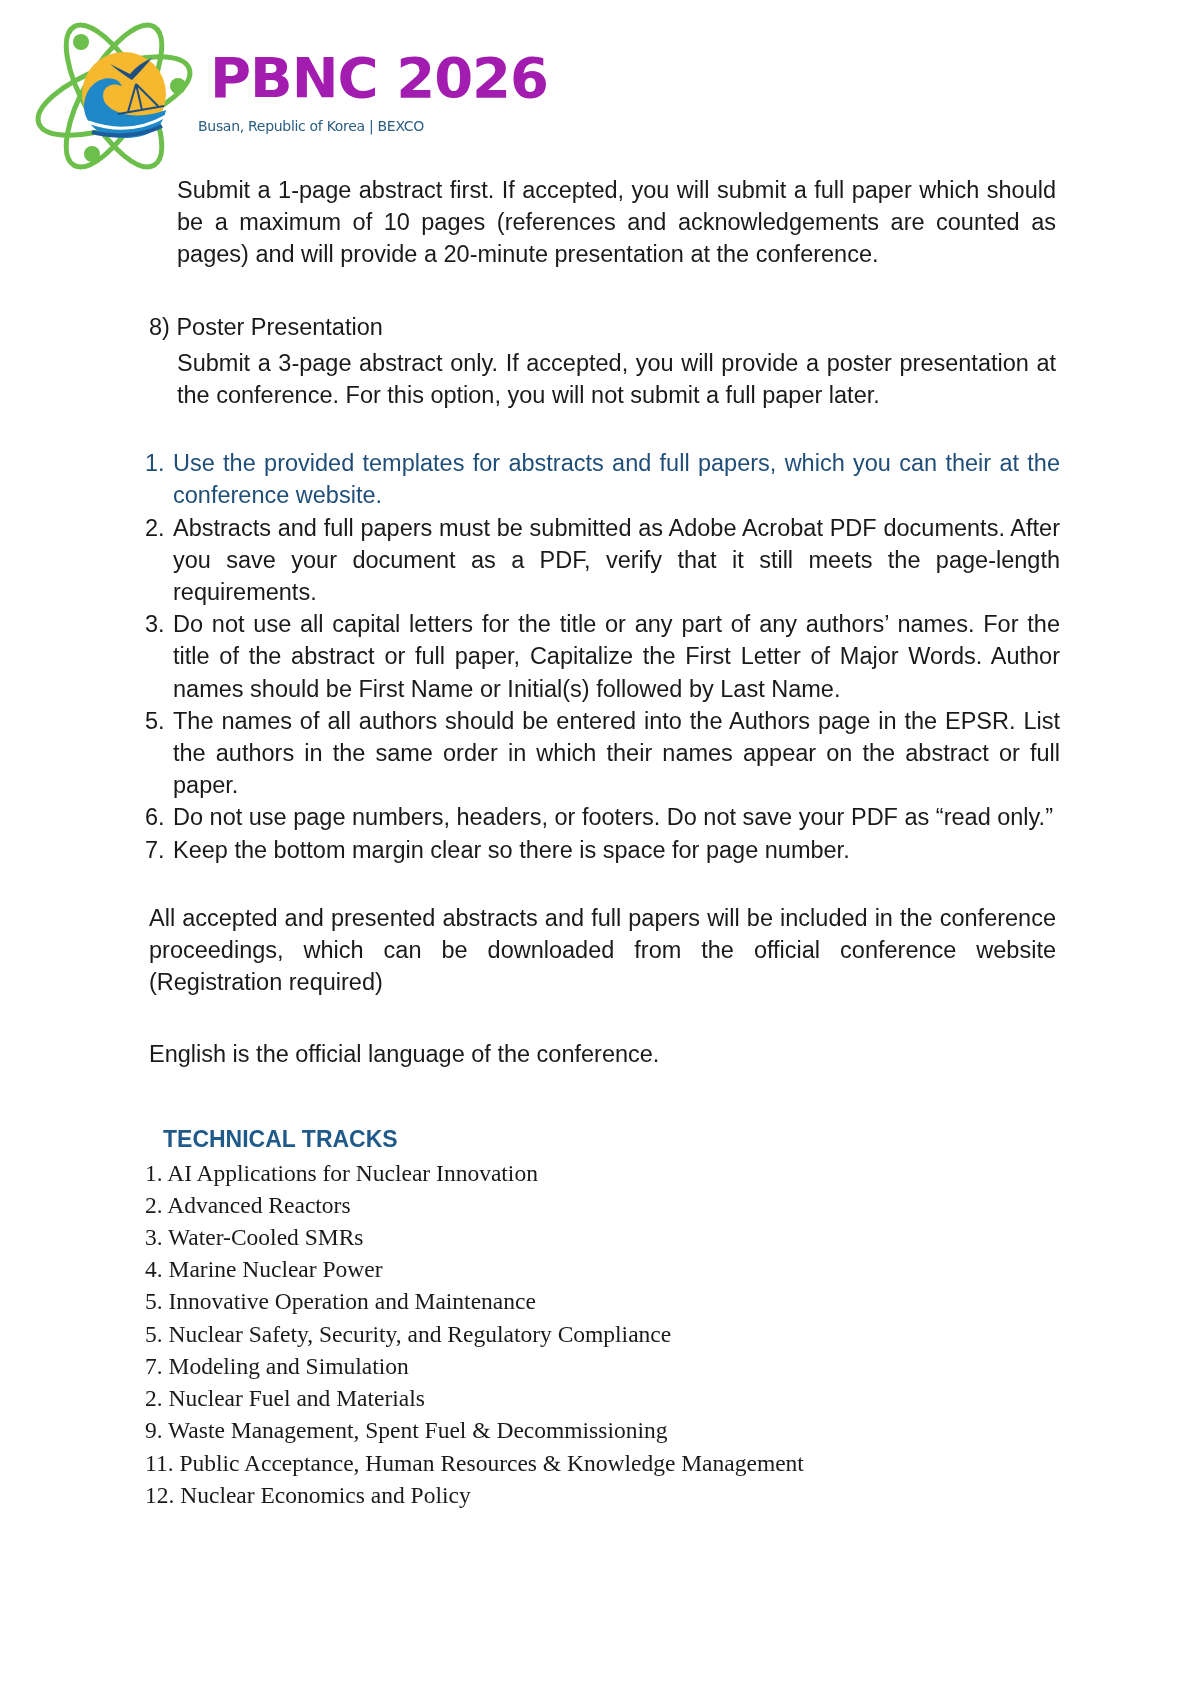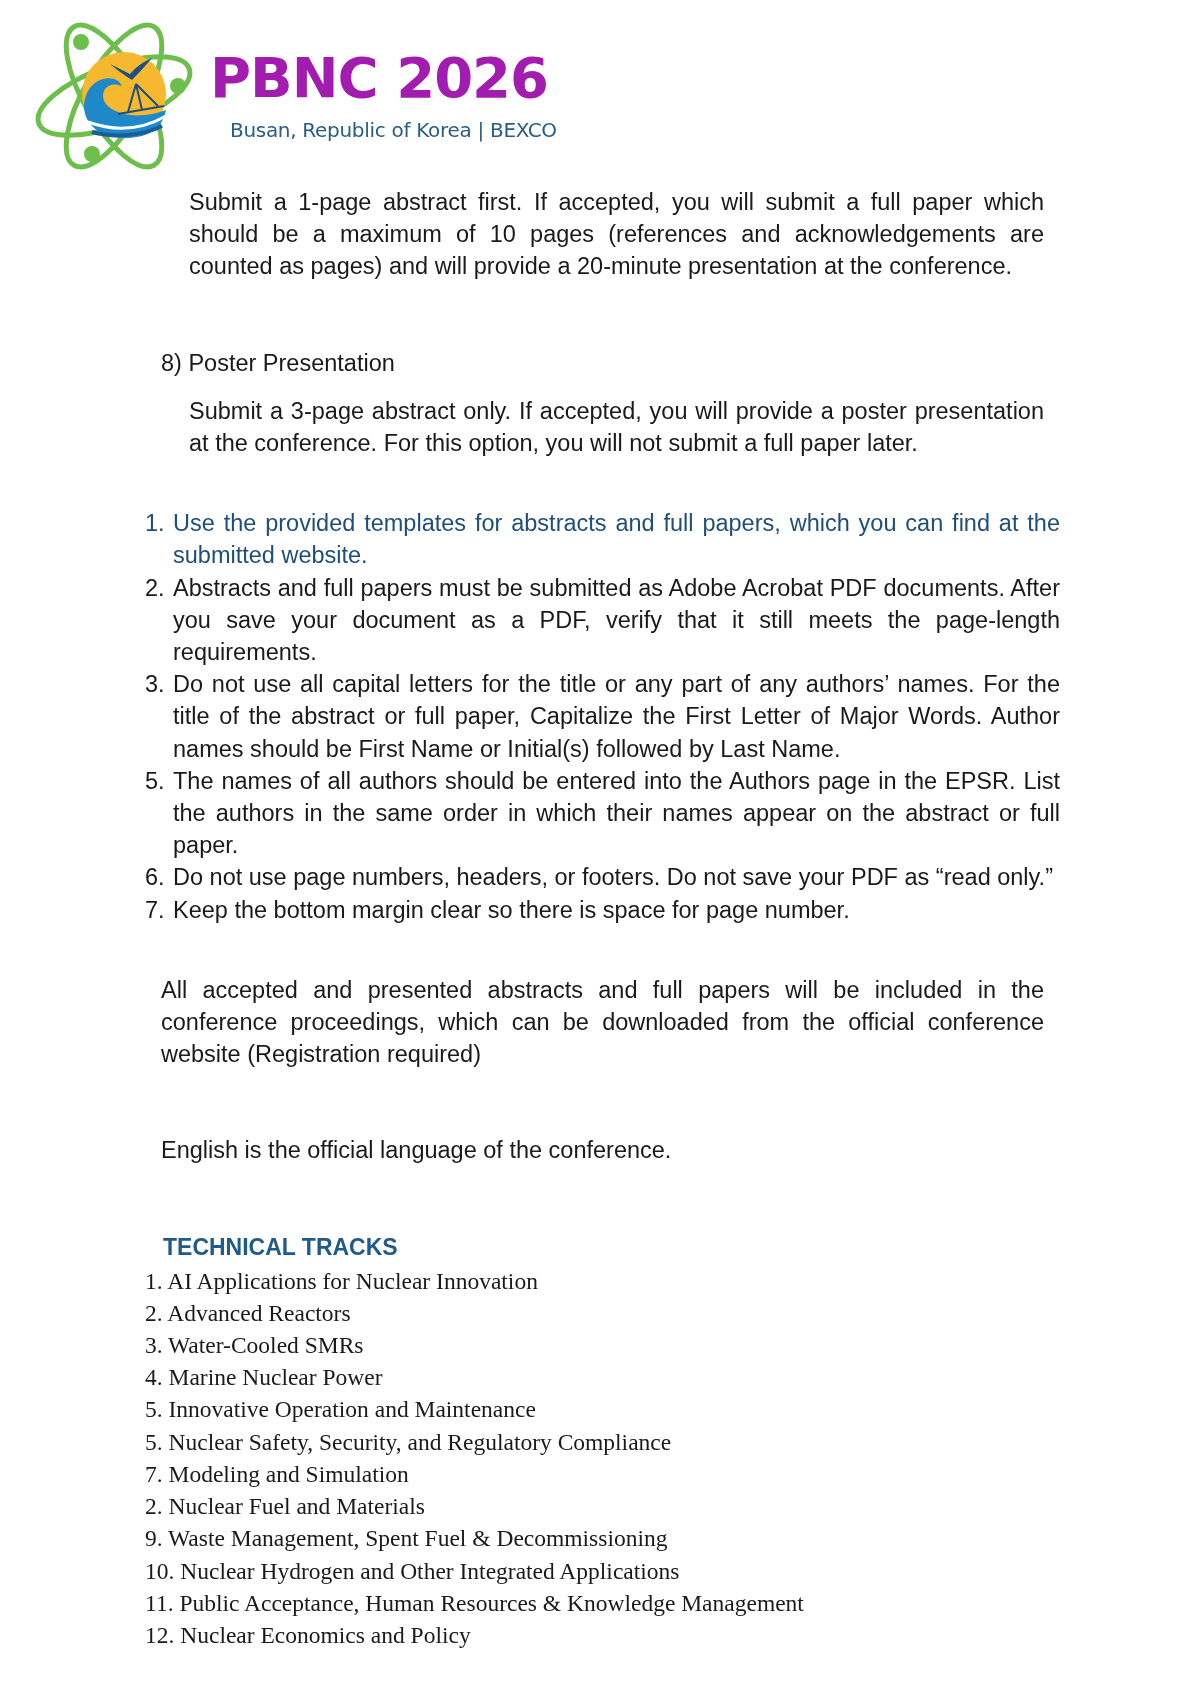--- a/index.html
+++ b/index.html
@@ -2,24 +2,24 @@
 <html><head>
 <meta charset="utf-8">
 <style>
   html, body { margin: 0; padding: 0; background: #ffffff; }
   body { width: 1200px; height: 1697px; position: relative; overflow: hidden;
          font-family: "Liberation Sans", sans-serif; color: #1a1a1a; }
   .header { position: absolute; left: 26px; top: 14px; width: 560px; height: 160px; }
   .logo { position: absolute; left: 0; top: 0; width: 180px; height: 160px; }
   .brand-title { position: absolute; left: 184px; top: 36px; font-family: "DejaVu Sans", sans-serif;
                  font-weight: bold; font-size: 56px; letter-spacing: -1px; color: #a21caf; line-height: 1; }
-  .brand-sub { position: absolute; left: 204px; top: 104px; font-family: "DejaVu Sans", sans-serif;
-               font-size: 20px; color: #2a5d84; letter-spacing: -0.3px; }
+  .brand-sub { position: absolute; left: 172px; top: 104px; font-family: "DejaVu Sans", sans-serif;
+               font-size: 14px; color: #2a5d84; letter-spacing: -0.3px; }
   .content { position: absolute; left: 145px; top: 170px; width: 915px; font-size: 23.5px; line-height: 32.2px; }
-  .para { text-align: justify; margin: 16px; }
+  .para { text-align: justify; margin: 4px; }
   .indent { padding-left: 28px; }
   .gap { height: 32px; }
   .blue { color: #1f4e79; }
   ol.rules { list-style: none; margin: 0; padding: 0; }
   ol.rules li { position: relative; padding-left: 28px; text-align: justify; }
   ol.rules li .num { position: absolute; left: 0; top: 0; }
   .heading { color: #1f5a8a; font-weight: bold; font-size: 23px; margin-top: 14px; line-height: 36px; margin-left: 18px; }
   ul.tracks { list-style: none; margin: 0; padding: 0; }
   ul.tracks li { line-height: 32.2px; font-family: Liberation Serif, serif; }
 </style>
@@ -50,21 +50,21 @@
 </div>
 
 <div class="content">
   <p class="para indent">Submit a 1-page abstract first. If accepted, you will submit a full paper which should be a maximum of 10 pages (references and acknowledgements are counted as pages) and will provide a 20-minute presentation at the conference.</p>
   <div class="gap"></div>
   <p class="para">8) Poster Presentation</p>
   <p class="para indent">Submit a 3-page abstract only. If accepted, you will provide a poster presentation at the conference. For this option, you will not submit a full paper later.</p>
   <div class="gap"></div>
 
   <ol class="rules">
-    <li class="blue"><span class="num">1.</span><span>Use the provided templates for abstracts and full papers, which you can find at the submitted website.</span></li>
+    <li class="blue"><span class="num">1.</span><span>Use the provided templates for abstracts and full papers, which you can their at the conference website.</span></li>
     <li><span class="num">2.</span><span>Abstracts and full papers must be submitted as Adobe Acrobat PDF documents. After you save your document as a PDF, verify that it still meets the page-length requirements.</span></li>
     <li><span class="num">3.</span><span>Do not use all capital letters for the title or any part of any authors’ names. For the title of the abstract or full paper, Capitalize the First Letter of Major Words. Author names should be First Name or Initial(s) followed by Last Name.</span></li>
     <li><span class="num">5.</span><span>The names of all authors should be entered into the Authors page in the EPSR. List the authors in the same order in which their names appear on the abstract or full paper.</span></li>
     <li><span class="num">6.</span><span>Do not use page numbers, headers, or footers. Do not save your PDF as “read only.”</span></li>
     <li><span class="num">7.</span><span>Keep the bottom margin clear so there is space for page number.</span></li>
   </ol>
   <div class="gap"></div>
 
   <p class="para">All accepted and presented abstracts and full papers will be included in the conference proceedings, which can be downloaded from the official conference website (Registration required)</p>
   <div class="gap"></div>
@@ -75,17 +75,16 @@
   <ul class="tracks">
     <li>1. AI Applications for Nuclear Innovation</li>
     <li>2. Advanced Reactors</li>
     <li>3. Water-Cooled SMRs</li>
     <li>4. Marine Nuclear Power</li>
     <li>5. Innovative Operation and Maintenance</li>
     <li>5. Nuclear Safety, Security, and Regulatory Compliance</li>
     <li>7. Modeling and Simulation</li>
     <li>2. Nuclear Fuel and Materials</li>
     <li>9. Waste Management, Spent Fuel &amp; Decommissioning</li>
-    <li>10. Nuclear Hydrogen and Other Integrated Applications</li>
     <li>11. Public Acceptance, Human Resources &amp; Knowledge Management</li>
     <li>12. Nuclear Economics and Policy</li>
   </ul>
 </div>
 
 </body></html>

